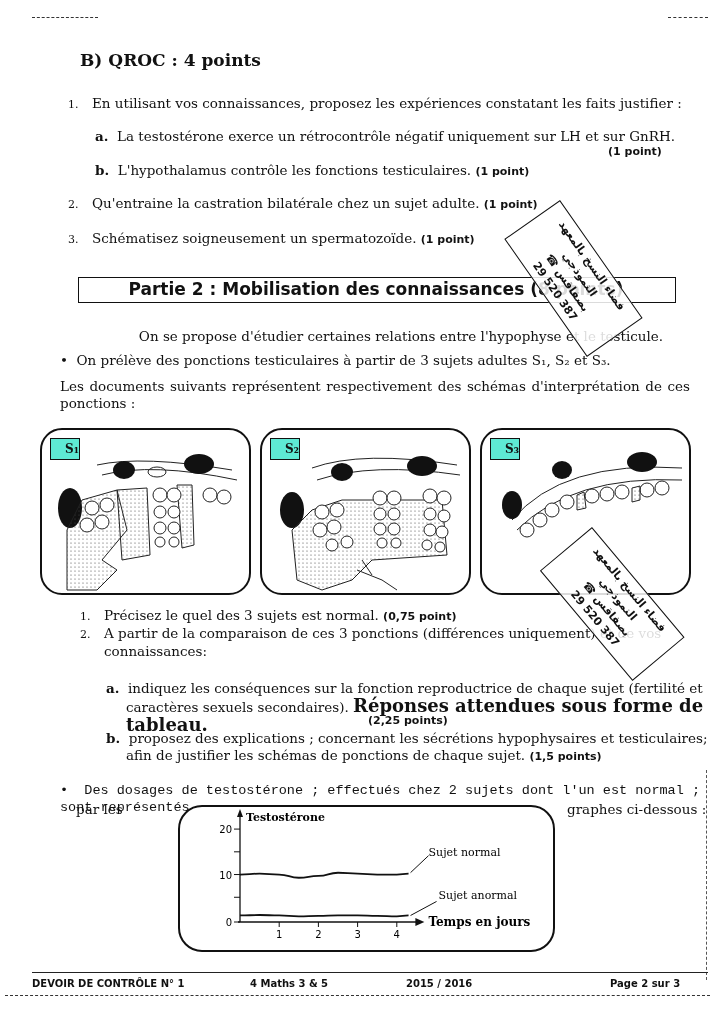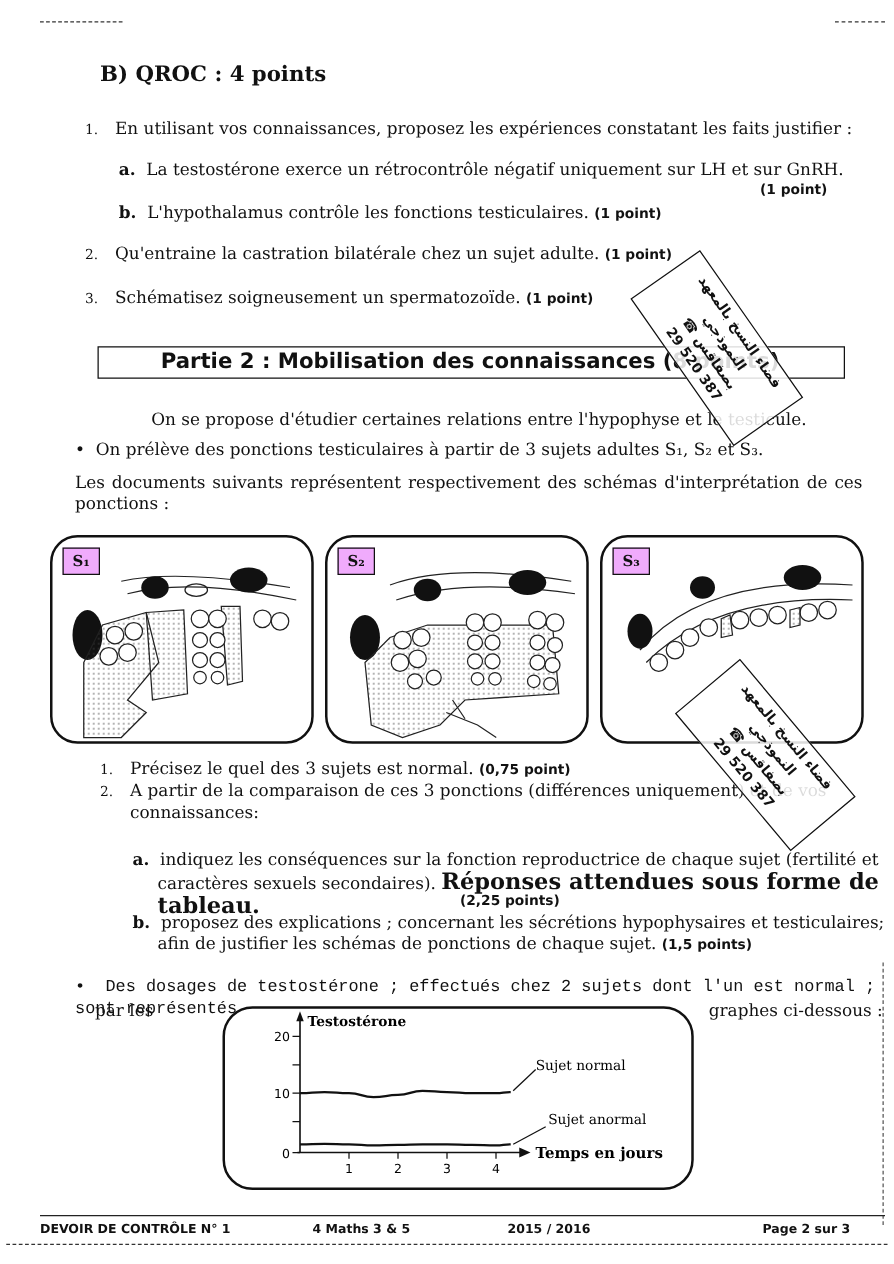--- a/index.html
+++ b/index.html
@@ -11,21 +11,21 @@
   .dash { border-top:1px dashed #333; }
   .title { left:80px; top:50px; font-family:"DejaVu Serif", serif; font-weight:bold;
            font-size:17px; }
   .num { display:inline-block; font-size:11px; width:24px; }
   .bold-letter { font-weight:bold; }
   .partie-box { left:78px; top:277px; width:596px; height:24px; border:1px solid #111; }
   .partie-title { left:78px; top:279px; width:596px; text-align:center;
                   font-family:"DejaVu Sans", sans-serif; font-weight:bold; font-size:17px; }
   .doc-frame { border:2.5px solid #111; border-radius:22px; background:#fff; overflow:hidden; }
   .s-label { position:absolute; left:8px; top:8px; width:28px; height:20px; border:1px solid #111;
-             background:#f0abfc; font-weight:bold; font-size:12px; text-align:center; line-height:20px;
+             background:#5eead4; font-weight:bold; font-size:12px; text-align:right; line-height:20px;
              font-family:"DejaVu Serif", serif; }
   .chart-frame { left:178px; top:805px; width:373px; height:143px; border:2.5px solid #111; border-radius:24px; }
   .stamp { border:1.5px solid #111; background:rgba(255,255,255,0.85); font-family:"DejaVu Sans", sans-serif;
            font-size:11px; font-weight:bold; text-align:center; direction:rtl; line-height:15px; padding:3px 6px; }
   .footer { left:32px; top:978px; width:676px; font-family:"DejaVu Sans", sans-serif; font-weight:bold; font-size:10px; }
 </style>
 </head>
 <body>
 
 <div class="abs dash" style="left:32px;top:17px;width:66px;"></div>
@@ -51,21 +51,21 @@
   <span class="sans-b">(1 point)</span>
 </div>
 <div class="abs serif" style="left:68px;top:230px;width:620px;">
   <span class="num">3.</span><span>Schématisez soigneusement un spermatozoïde.</span>
   <span class="sans-b">(1 point)</span>
 </div>
 
 <div class="abs partie-box"></div>
 <div class="abs partie-title">Partie 2 : Mobilisation des connaissances (8 points)</div>
 
-<div class="abs serif" style="left:121px;top:328px;width:560px;">On se propose d'étudier certaines relations entre l'hypophyse et le testicule.</div>
+<div class="abs serif" style="left:121px;top:328px;width:560px;text-align:center;">On se propose d'étudier certaines relations entre l'hypophyse et le testicule.</div>
 <div class="abs serif" style="left:60px;top:352px;width:640px;">
   <span>•&nbsp;&nbsp;</span><span>On prélève des ponctions testiculaires à partir de 3 sujets adultes S₁, S₂ et S₃.</span>
 </div>
 <div class="abs serif" style="left:60px;top:378px;width:630px;text-align:justify;">Les documents suivants représentent  respectivement  des  schémas d'interprétation de ces ponctions :</div>
 
 <div class="abs doc-frame" style="left:40px;top:428px;width:207px;height:163px;">
   <div class="s-label">S₁</div>
   <svg width="207" height="163">
     <defs>
         <pattern id="dots1" width="4" height="4" patternUnits="userSpaceOnUse">

